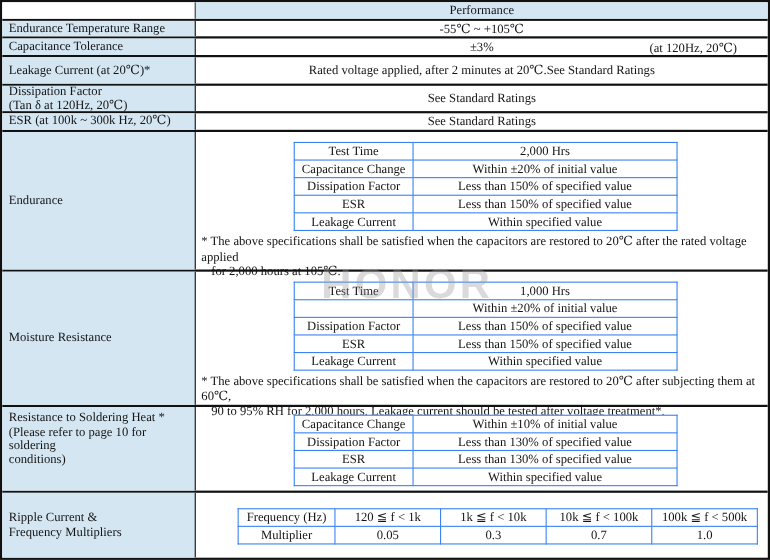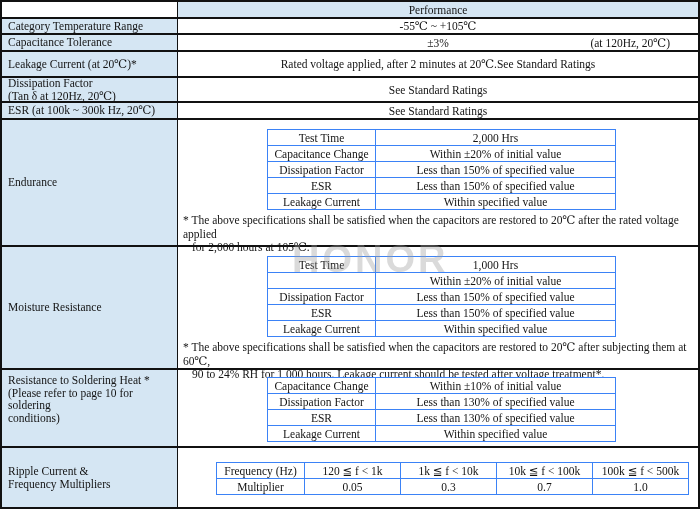--- a/index.html
+++ b/index.html
@@ -71,21 +71,21 @@
 <div class="sheet">
 
   <div class="watermark">HONOR</div>
 
   <div class="trow r1">
     <div class="lcell plain"></div>
     <div class="rcell hdr">Performance</div>
   </div>
 
   <div class="trow r2">
-    <div class="lcell">Category Temperature Range</div>
+    <div class="lcell">Endurance Temperature Range</div>
     <div class="rcell center">-55℃ ~ +105℃</div>
   </div>
 
   <div class="trow r3">
     <div class="lcell">Capacitance Tolerance</div>
     <div class="rcell center">
       <span>±3%</span>
       <span class="side-note">(at 120Hz, 20℃)</span>
     </div>
   </div>
@@ -165,21 +165,21 @@
               <td class="vt">Less than 150% of specified value</td>
             </tr>
         <tr>
               <td class="it">Leakage Current</td>
               <td class="vt">Within specified value</td>
             </tr>
       </tbody>
         </table>
       <div class="fnote">
         <div>* The above specifications shall be satisfied when the capacitors are restored to 20℃  after subjecting them at 60℃,</div>
-        <div class="l2">90 to 24% RH for 1,000 hours. Leakage current should be tested after voltage treatment*.</div>
+        <div class="l2">90 to 95% RH for 2,000 hours. Leakage current should be tested after voltage treatment*.</div>
       </div>
     </div>
   </div>
 
   <div class="trow r9">
     <div class="lcell top">Resistance to Soldering Heat *
 (Please refer to page 10 for soldering
 conditions)</div>
     <div class="rcell">
       <table class="inner" style="margin-top:7px;">

